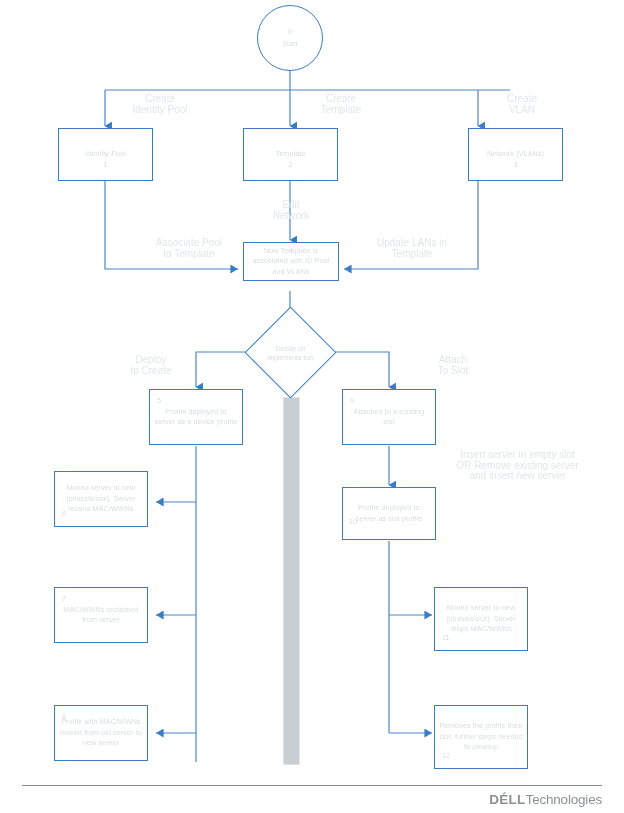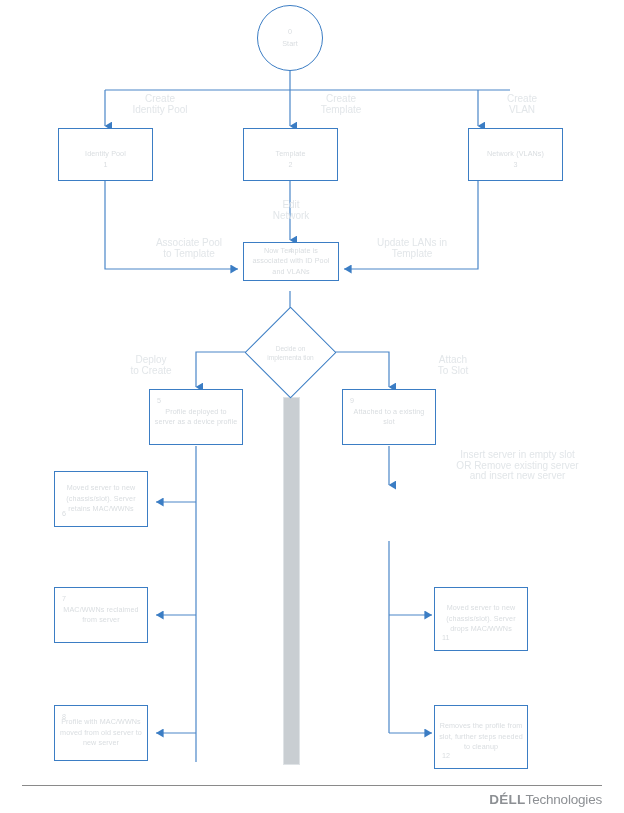--- a/index.html
+++ b/index.html
@@ -238,20 +238,24 @@
   <div class="node" style="left:54px; top:705px; width:94px; height:56px;">
     <span class="txt">Profile with MAC/WWNs moved from old server to new server</span>
     <span class="num" style="left:7px; top:6px;">8</span>
   </div>
 
   <div class="node" style="left:342px; top:389px; width:94px; height:56px;">
     <span class="txt">Attached to a existing slot</span>
     <span class="num" style="left:7px; top:6px;">9</span>
   </div>
 
+  <div class="node" style="left:342px; top:487px; width:94px; height:53px;">
+    <span class="txt">Profile deployed to server as slot profile</span>
+    <span class="num" style="left:6px; bottom:12px;">10</span>
+  </div>
 
   <div class="node" style="left:434px; top:587px; width:94px; height:64px;">
     <span class="txt">Moved server to new (chassis/slot). Server drops MAC/WWNs</span>
     <span class="num" style="left:7px; bottom:7px;">11</span>
   </div>
 
   <div class="node" style="left:434px; top:705px; width:94px; height:64px;">
     <span class="txt">Removes the profile from slot, further steps needed to cleanup</span>
     <span class="num" style="left:7px; bottom:7px;">12</span>
   </div>

